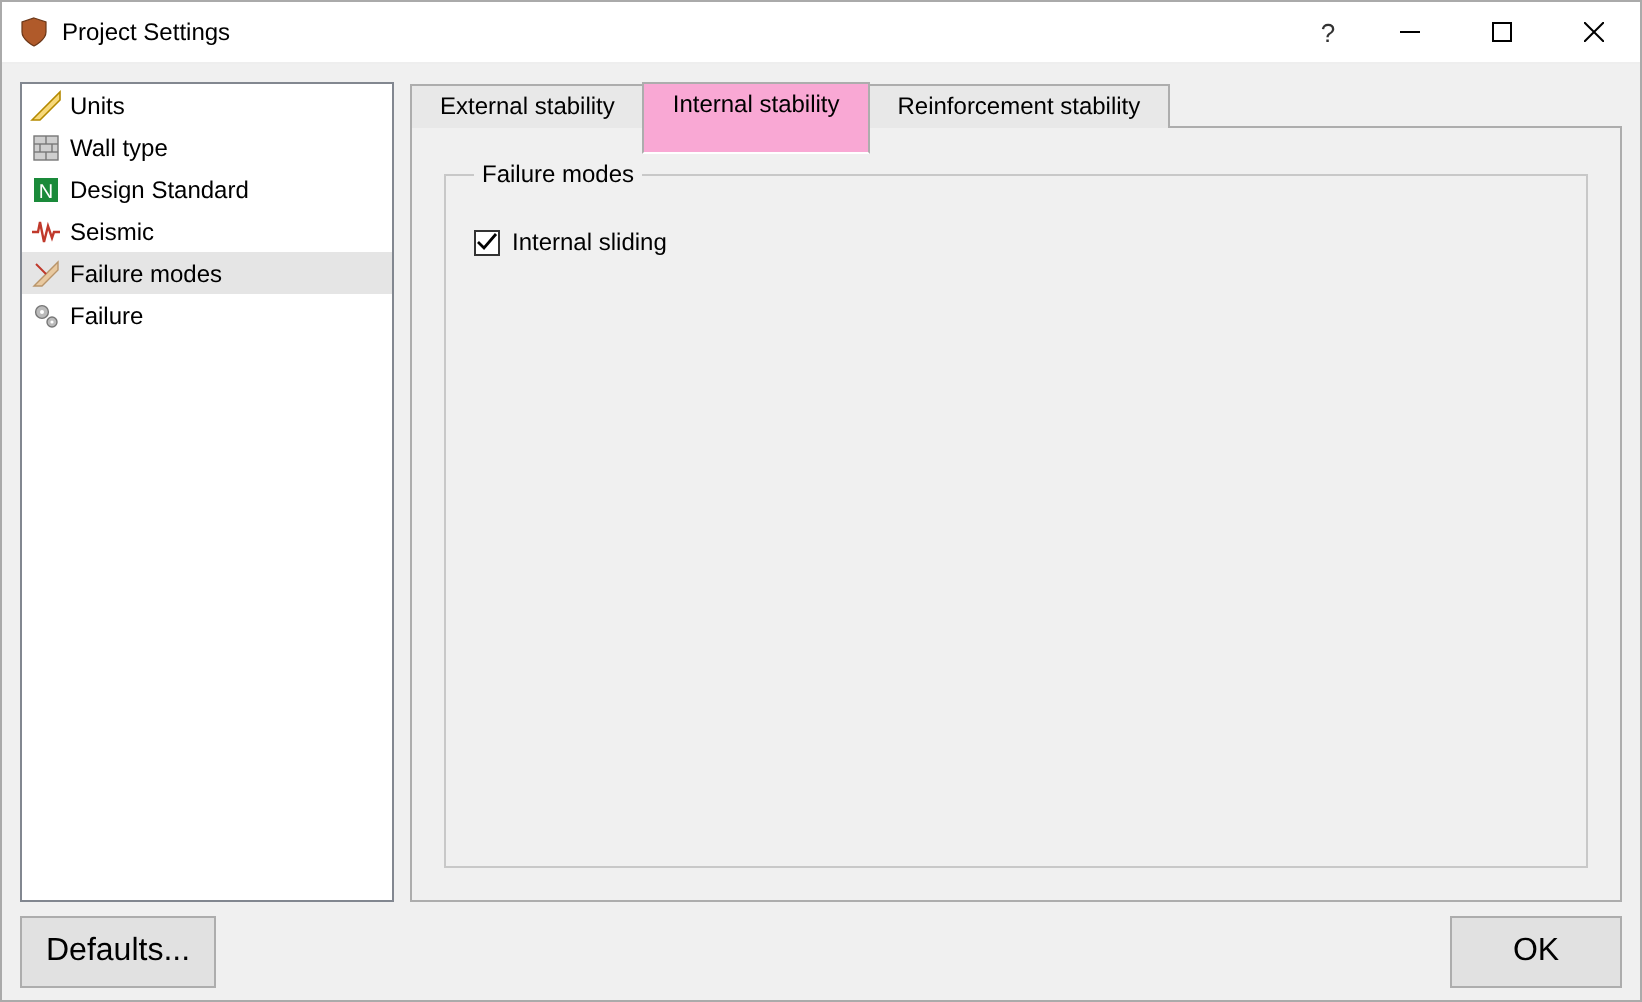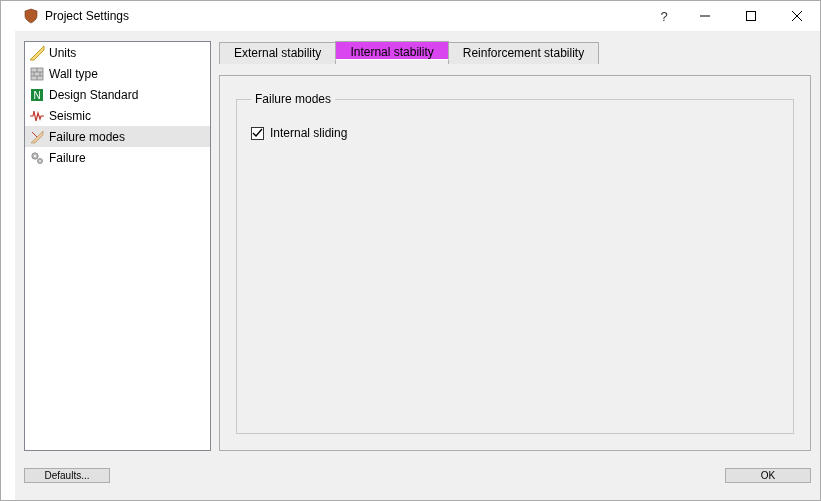--- a/index.html
+++ b/index.html
@@ -10,21 +10,20 @@
     color: #000;
     background: #fff;
   }
   .window {
     width: 821px; height: 501px;
     border: 1px solid #aaa;
     display: flex; flex-direction: column;
     background: #fff;
     box-shadow: 0 4px 20px rgba(0,0,0,0.15);
     margin: 0;
-    padding-left: 14px;
   }
   .titlebar {
     height: 31px;
     display: flex; align-items: center;
     padding-left: 8px;
     border-bottom: 1px solid #eee;
   }
   .titlebar .app-icon {
     width: 16px; height: 16px; margin-right: 6px;
     display: flex; align-items: center; justify-content: center;
@@ -75,21 +74,20 @@
   .side-item .ico {
     width: 16px; height: 16px;
     display: flex; align-items: center; justify-content: center;
     font-size: 11px;
   }
 
   .main {
     flex: 1;
     display: flex; flex-direction: column;
     min-width: 0;
-    gap: 12px;
   }
   .tabs {
     display: flex;
     height: 23px;
   }
   .tab {
     padding: 0 14px;
     height: 22px;
     margin-top: 1px;
     line-height: 21px;
@@ -97,22 +95,22 @@
     border-bottom: none;
     background: #f0f0f0;
     position: relative;
     color: #000;
     cursor: default;
   }
   .tab.inactive {
     background: #e8e8e8;
   }
   .tab.active {
-    background: #d946ef;
-    height: 19px;
+    background: #f9a8d4;
+    height: 36px;
     margin-top: 0;
     z-index: 2;
     border-bottom: 1px solid #fff;
     text-align: center;
   }
   .tab + .tab { margin-left: -1px; }
 
   .tabpane {
     flex: 1;
     border: 1px solid #adadad;
@@ -151,25 +149,25 @@
   .footer {
     height: 40px;
     display: flex; align-items: center;
     padding: 0 9px 9px 9px;
     background: #f0f0f0;
     gap: 8px;
   }
   .footer .spacer { flex: 1; }
   .btn {
     min-width: 86px;
-    height: 15px;
+    height: 36px;
     border: 1px solid #adadad;
     background: #e1e1e1;
     font-family: inherit;
-    font-size: 10px;
+    font-size: 16px;
     padding: 0 12px;
     cursor: default;
   }
 </style>
 </head>
 <body>
 
 <div class="window">
 
   <div class="titlebar">

